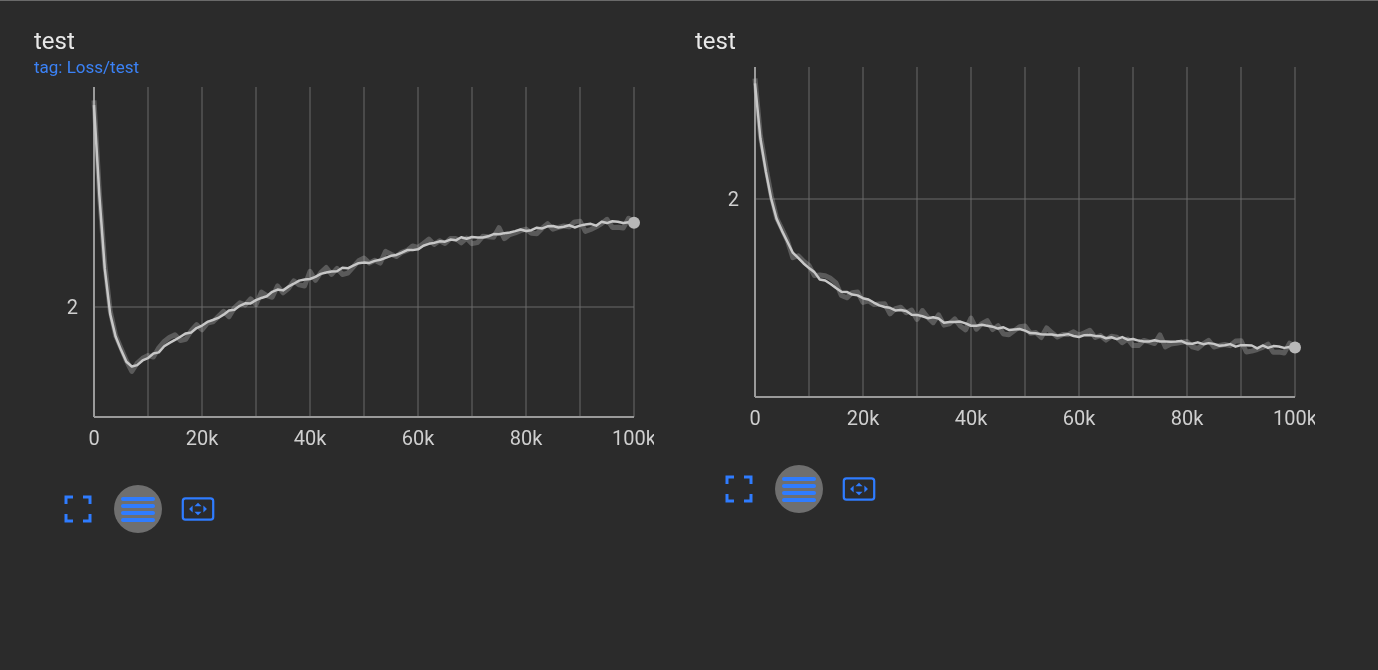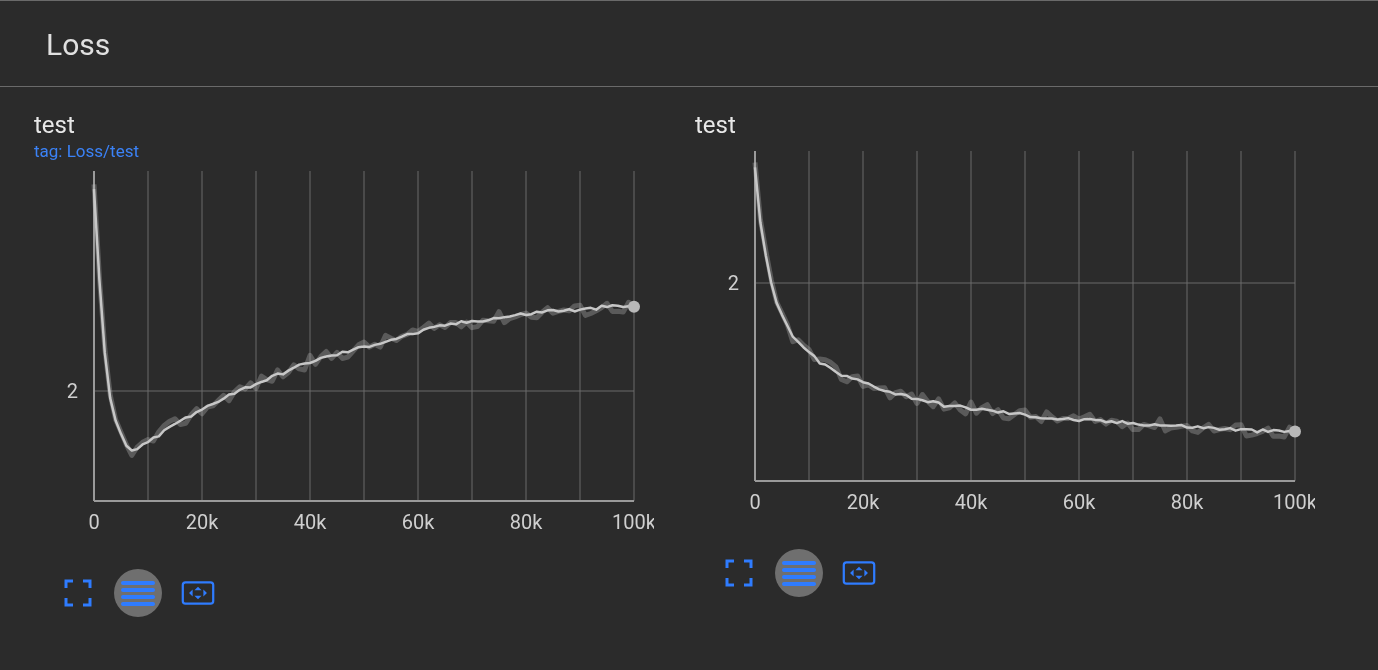--- a/index.html
+++ b/index.html
@@ -74,21 +74,20 @@
     height: 34px;
     display: flex;
     align-items: center;
     justify-content: center;
   }
 </style>
 </head>
 <body>
 
 <div class="outer">
-  <div class="section-header">Loss</div>
 
   <div class="charts-row">
 
     <div class="chart-cell">
       <div class="chart-title">test</div>
       <div class="chart-tag">tag: Loss/test</div>
       <div class="plot-holder">
           <svg width="620" height="380">
             <g transform="translate(60,10)">
               <line x1="0" x2="0" y1="0" y2="330" stroke="#6a6a6a" stroke-width="1"></line>

